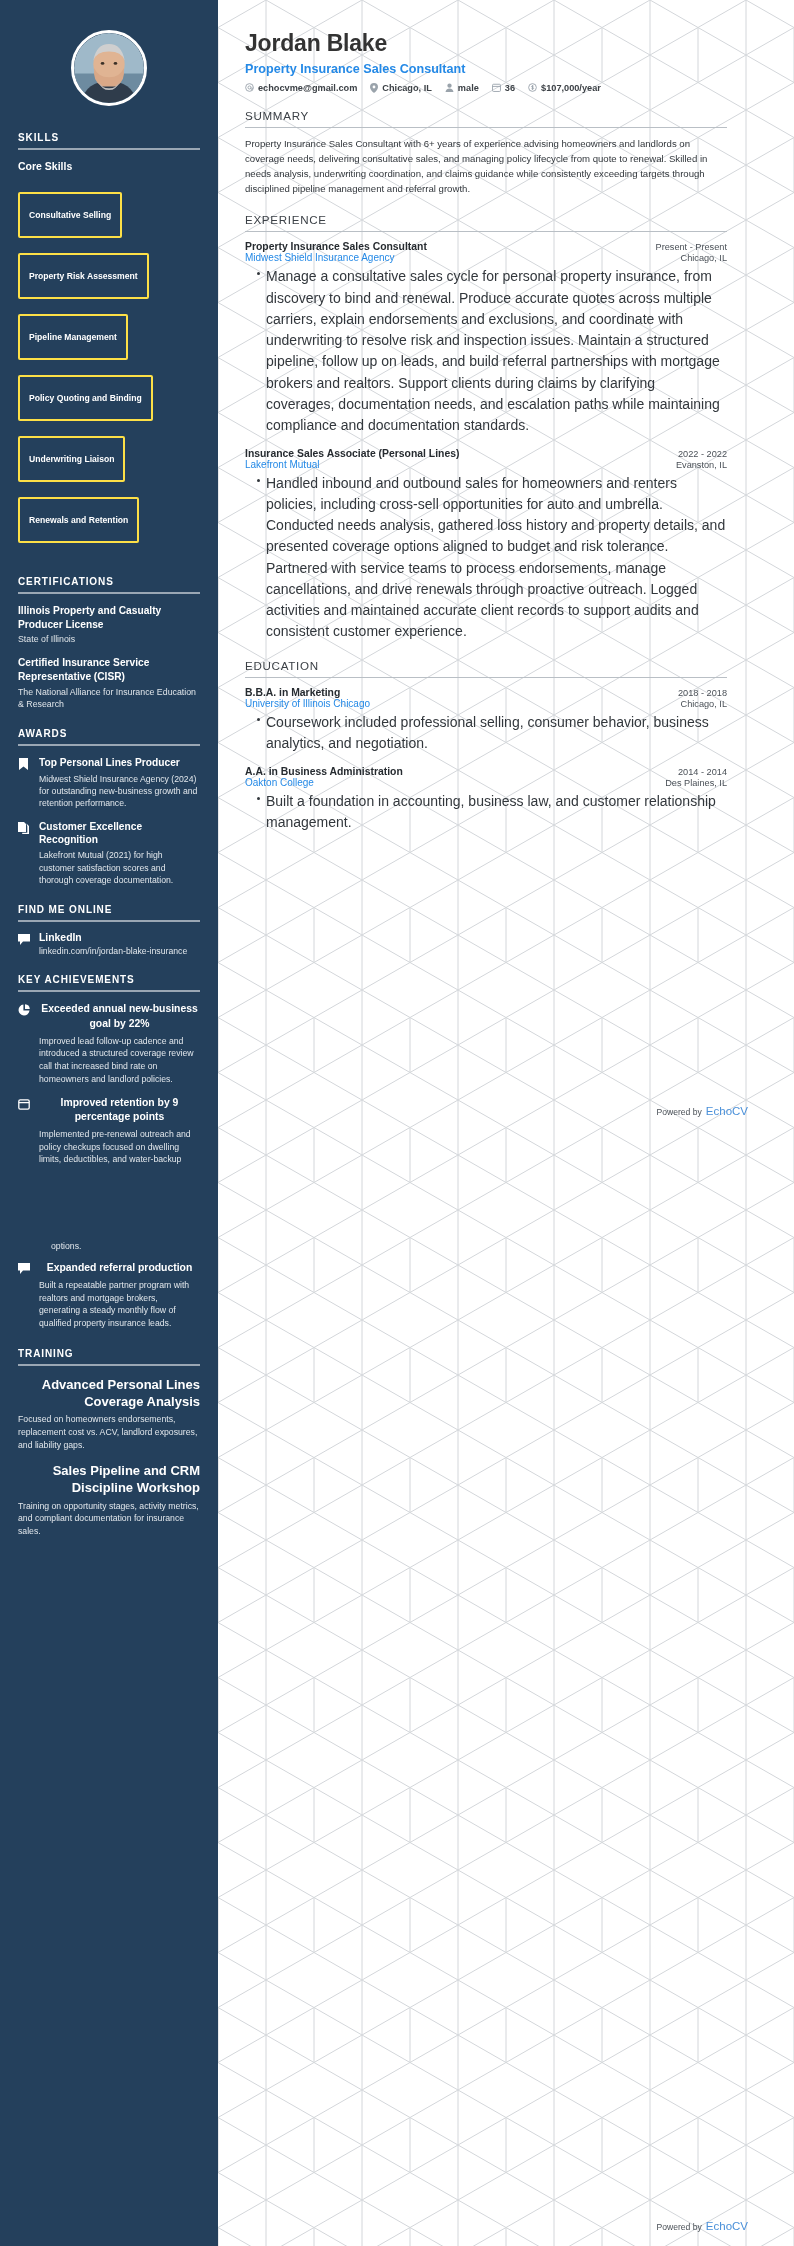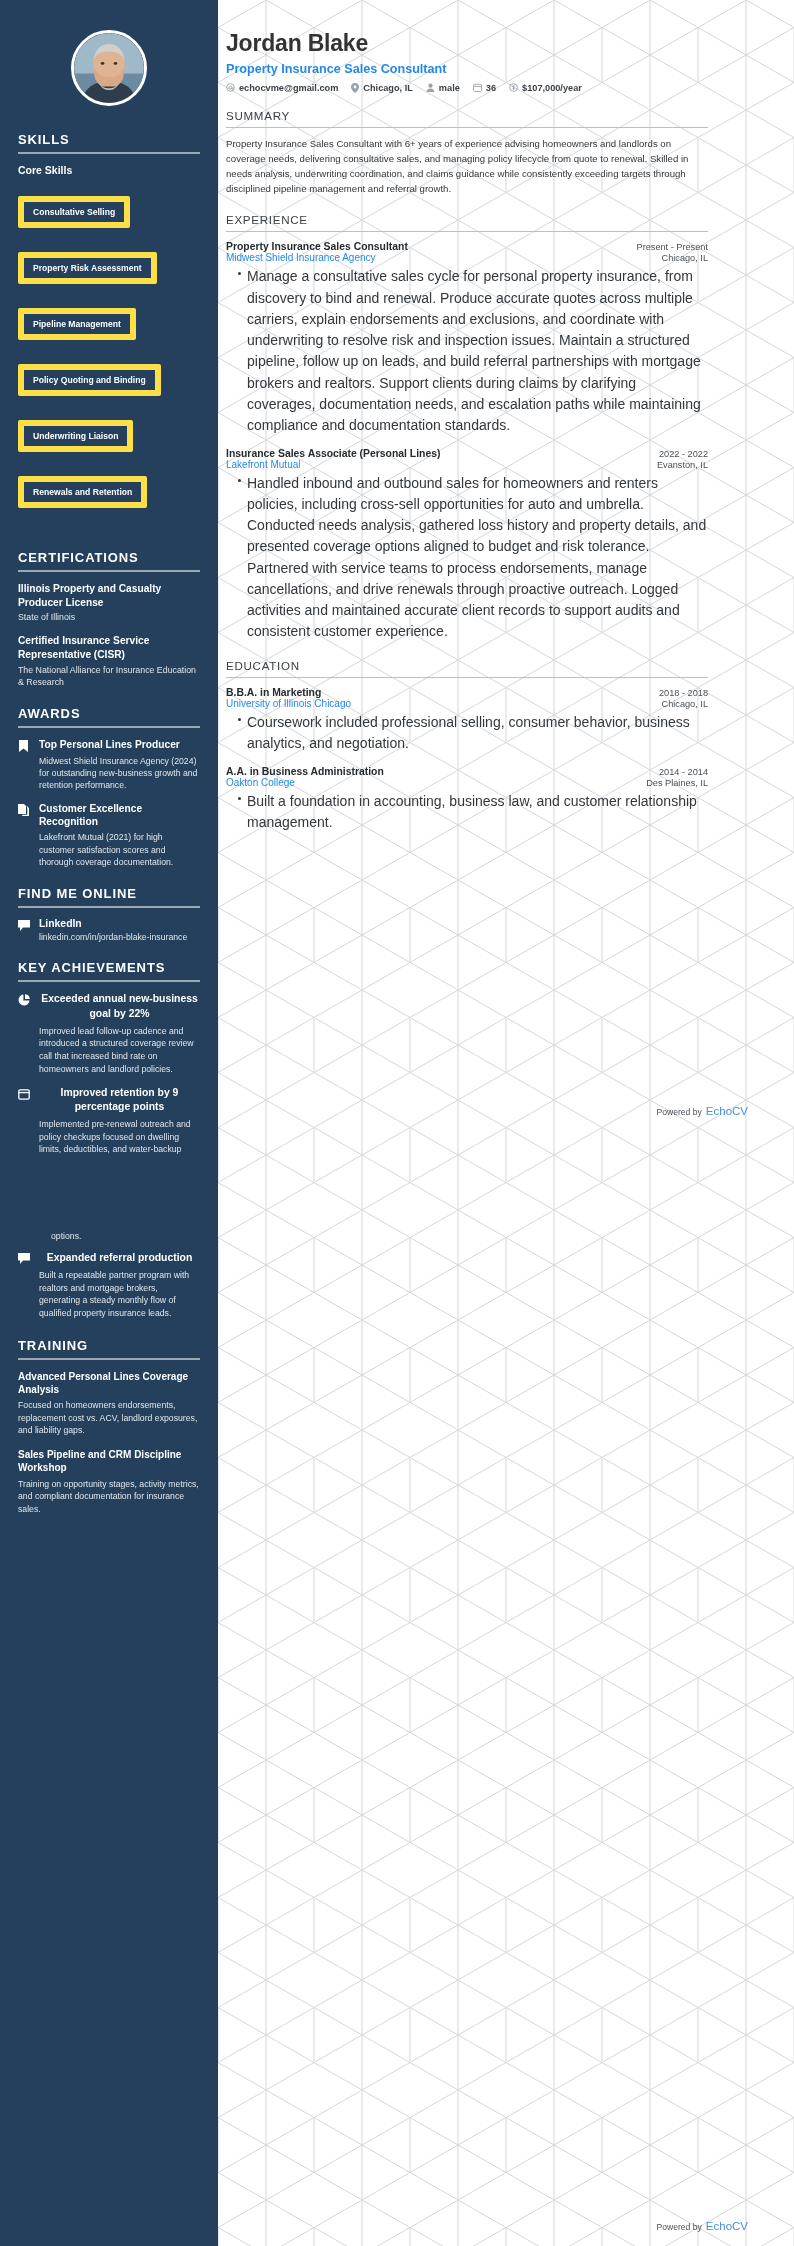--- a/index.html
+++ b/index.html
@@ -39,47 +39,47 @@
     margin: 30px auto 26px auto;
     width: 76px; height: 76px;
     border-radius: 50%;
     overflow: hidden;
     border: 3px solid #ffffff;
     position: relative;
   }
   .avatar-img { width: 100%; height: 100%; display: block; }
 
   .side-sec-title {
-    font-size: 13px;
+    font-size: 10px;
     font-weight: bold;
     letter-spacing: 0.9px;
     color: #ffffff;
     margin-top: 18px;
     margin-bottom: 5px;
   }
   .side-rule {
     height: 2px;
     background: #9aa7b4;
     margin-bottom: 10px;
   }
   .side-sub {
     font-size: 10.5px;
     font-weight: bold;
     color: #ffffff;
     margin-bottom: 20px;
   }
   .chip {
     display: inline-block;
-    border: 6px solid #fde047;
+    border: 2px solid #fde047;
     border-radius: 2px;
-    padding: 5px 9px;
+    padding: 16px 9px;
     font-size: 8.6px;
     font-weight: bold;
     color: #ffffff;
-    margin-bottom: 24px;
+    margin-bottom: 15px;
   }
   .chip-row { display: block; }
 
   .cert-title {
     font-size: 10.2px;
     font-weight: bold;
     line-height: 1.34;
     color: #ffffff;
     margin-bottom: 2px;
   }
@@ -133,45 +133,46 @@
     line-height: 1.36;
     margin-bottom: 4px;
     text-align: center;
   }
   .ka-desc {
     font-size: 8.7px;
     color: #e2e7ec;
     line-height: 1.46;
   }
   .train-title {
-    font-size: 10px;
+    font-size: 13px;
     font-weight: bold;
     color: #ffffff;
     line-height: 1.34;
     margin-bottom: 3px;
+    text-align: right;
   }
   .train-desc {
     font-size: 8.7px;
     color: #e2e7ec;
     line-height: 1.44;
     margin-bottom: 11px;
   }
   .ka-overflow-tail {
     font-size: 8.7px;
     color: #e2e7ec;
     line-height: 1.46;
     margin-left: 33px;
     margin-bottom: 8px;
   }
   .spacer-gap { height: 64px; }
 
   
   .main {
     position: absolute;
-    left: 210px; top: 0;
+    left: 229px; top: 0;
     width: 544px;
     z-index: 1;
     padding: 0 46px 0 16px;
   }
   .header { padding-top: 30px; }
   .name {
     font-size: 23px;
     font-weight: bold;
     color: #333333;
     letter-spacing: -0.2px;

